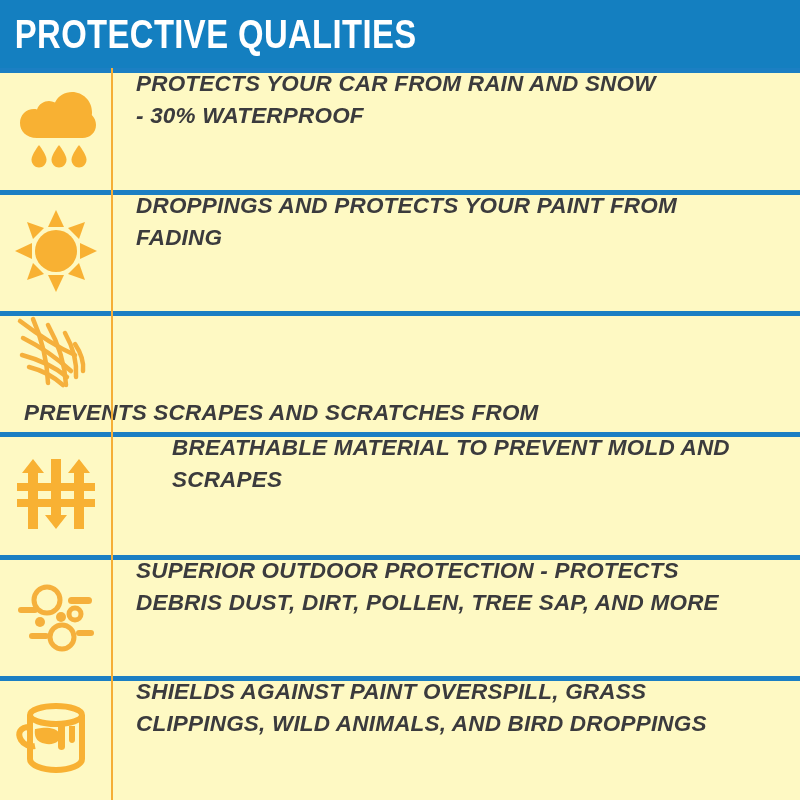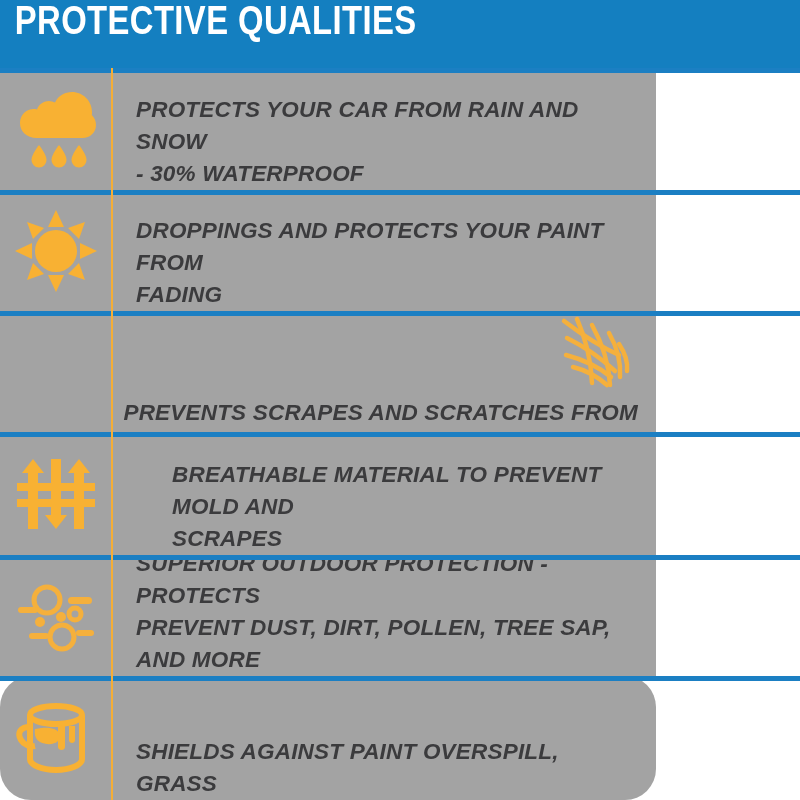--- a/index.html
+++ b/index.html
@@ -22,21 +22,21 @@
     box-sizing: border-box;
   }
 
   
   .header-band {
     position: relative;
     width: 800px;
     height: 68px;
     background: #147FC0;
     display: flex;
-    align-items: flex-start;
+    align-items: center;
     box-sizing: border-box;
   }
   .header-title {
     color: #ffffff;
     font-family: "Liberation Sans Narrow", "Liberation Sans", sans-serif;
     font-weight: bold;
     font-size: 40px;
     letter-spacing: 0.5px;
     line-height: 1;
     padding-left: 18px;
@@ -46,24 +46,24 @@
   }
 
   
   .rows {
     position: relative;
     width: 800px;
   }
   .feature-row {
     position: relative;
     display: flex;
-    align-items: flex-end;
-    width: 656px;
-    box-sizing: border-box;
-    background: #a3a3a3;
+    align-items: flex-start;
+    width: 800px;
+    box-sizing: border-box;
+    background: #fef9c3;
   }
   .feature-row .divider-top {
     position: absolute;
     top: 0;
     left: 0;
     width: 800px;
     height: 5px;
     background: #1B7FC3;
   }
   .icon-cell {
@@ -102,21 +102,21 @@
   }
 
   .icon-svg { display: block; }
 
   
   .row-h1 { height: 122px; }
   .row-h2 { height: 121px; }
   .row-h3 { height: 121px; flex-direction: column; }
   .row-h4 { height: 123px; gap: 36px; }
   .row-h5 { height: 121px; }
-  .row-h6 { height: 124px; border-radius: 31px; }
+  .row-h6 { height: 124px; }
 </style>
 </head>
 <body>
 
 <div id="infographic">
 
   <div class="header-band">
     <div class="header-title">PROTECTIVE QUALITIES</div>
   </div>
 
@@ -226,21 +226,21 @@
             <rect x="5" y="34" width="20" height="6" rx="3"></rect>
             <rect x="55" y="24" width="24" height="7" rx="3.5"></rect>
             <rect x="16" y="60" width="20" height="6" rx="3"></rect>
             <rect x="63" y="57" width="18" height="6" rx="3"></rect>
           </g>
         </svg>
       </div>
       <div class="vrule"></div>
       <div class="text-cell">
         <p class="feature-text">SUPERIOR OUTDOOR PROTECTION - PROTECTS</p>
-        <p class="feature-text">PREVENT DUST, DIRT, POLLEN, TREE SAP, AND MORE</p>
+        <p class="feature-text">DEBRIS DUST, DIRT, POLLEN, TREE SAP, AND MORE</p>
       </div>
     </div>
 
     <div class="feature-row row-h6">
       <div class="divider-top"></div>
       <div class="icon-cell">
         <svg class="icon-svg" width="86" height="86" viewBox="0 0 86 86">
           <g fill="none" stroke="#F8B133" stroke-width="6">
 
             <path d="M17 20 L17 64 C17 70 29 75 43 75 C57 75 69 70 69 64 L69 20"></path>
@@ -252,17 +252,18 @@
 
           <path d="M22 34 C22 34 33 31 41 34 C47 36 49 42 45 46
                    C41 50 33 50 27 47 C23 45 21 40 22 34 Z" fill="#F8B133"></path>
           <path d="M45 30 L52 30 L52 52 C52 56 45 56 45 52 Z" fill="#F8B133"></path>
           <path d="M56 31 L62 31 L62 45 C62 49 56 49 56 45 Z" fill="#F8B133"></path>
         </svg>
       </div>
       <div class="vrule"></div>
       <div class="text-cell">
         <p class="feature-text">SHIELDS AGAINST PAINT OVERSPILL, GRASS</p>
+        <p class="feature-text">CLIPPINGS, WILD ANIMALS, AND BIRD DROPPINGS</p>
       </div>
     </div>
 
   </div>
 </div>
 
 </body></html>

